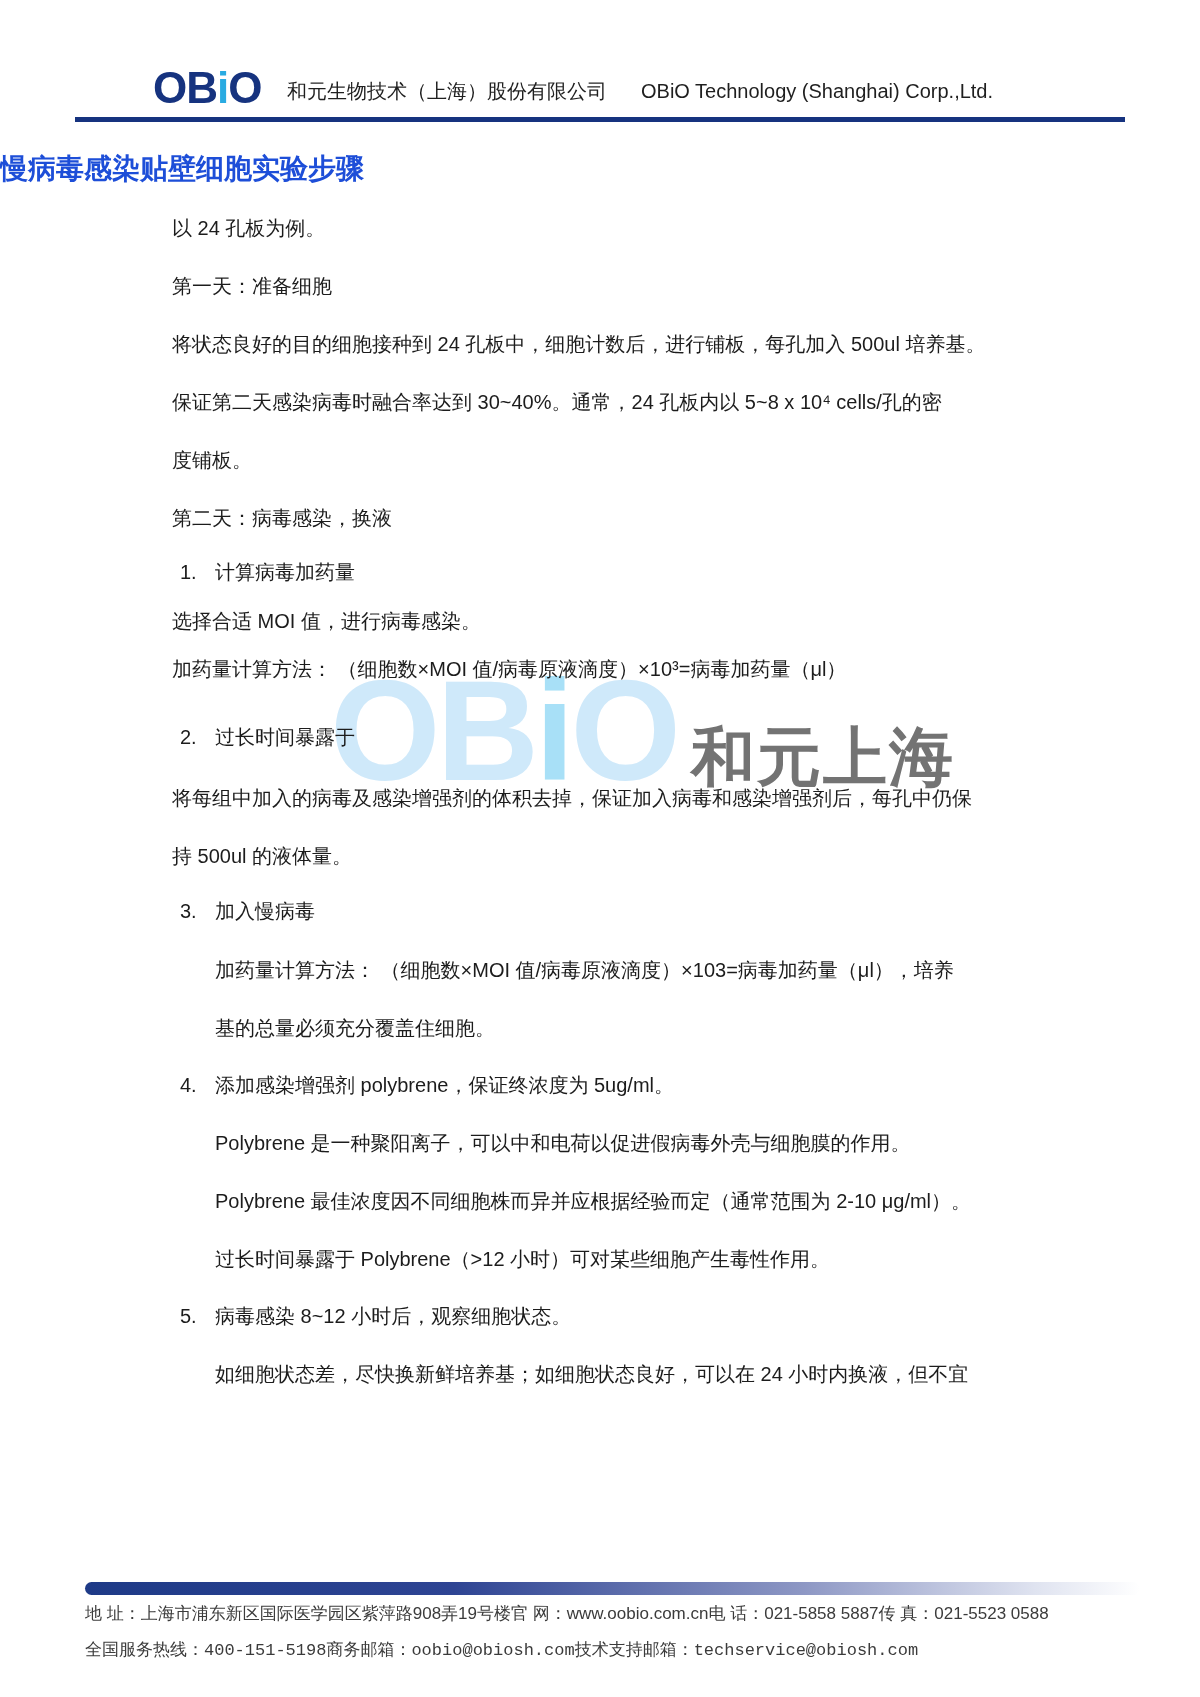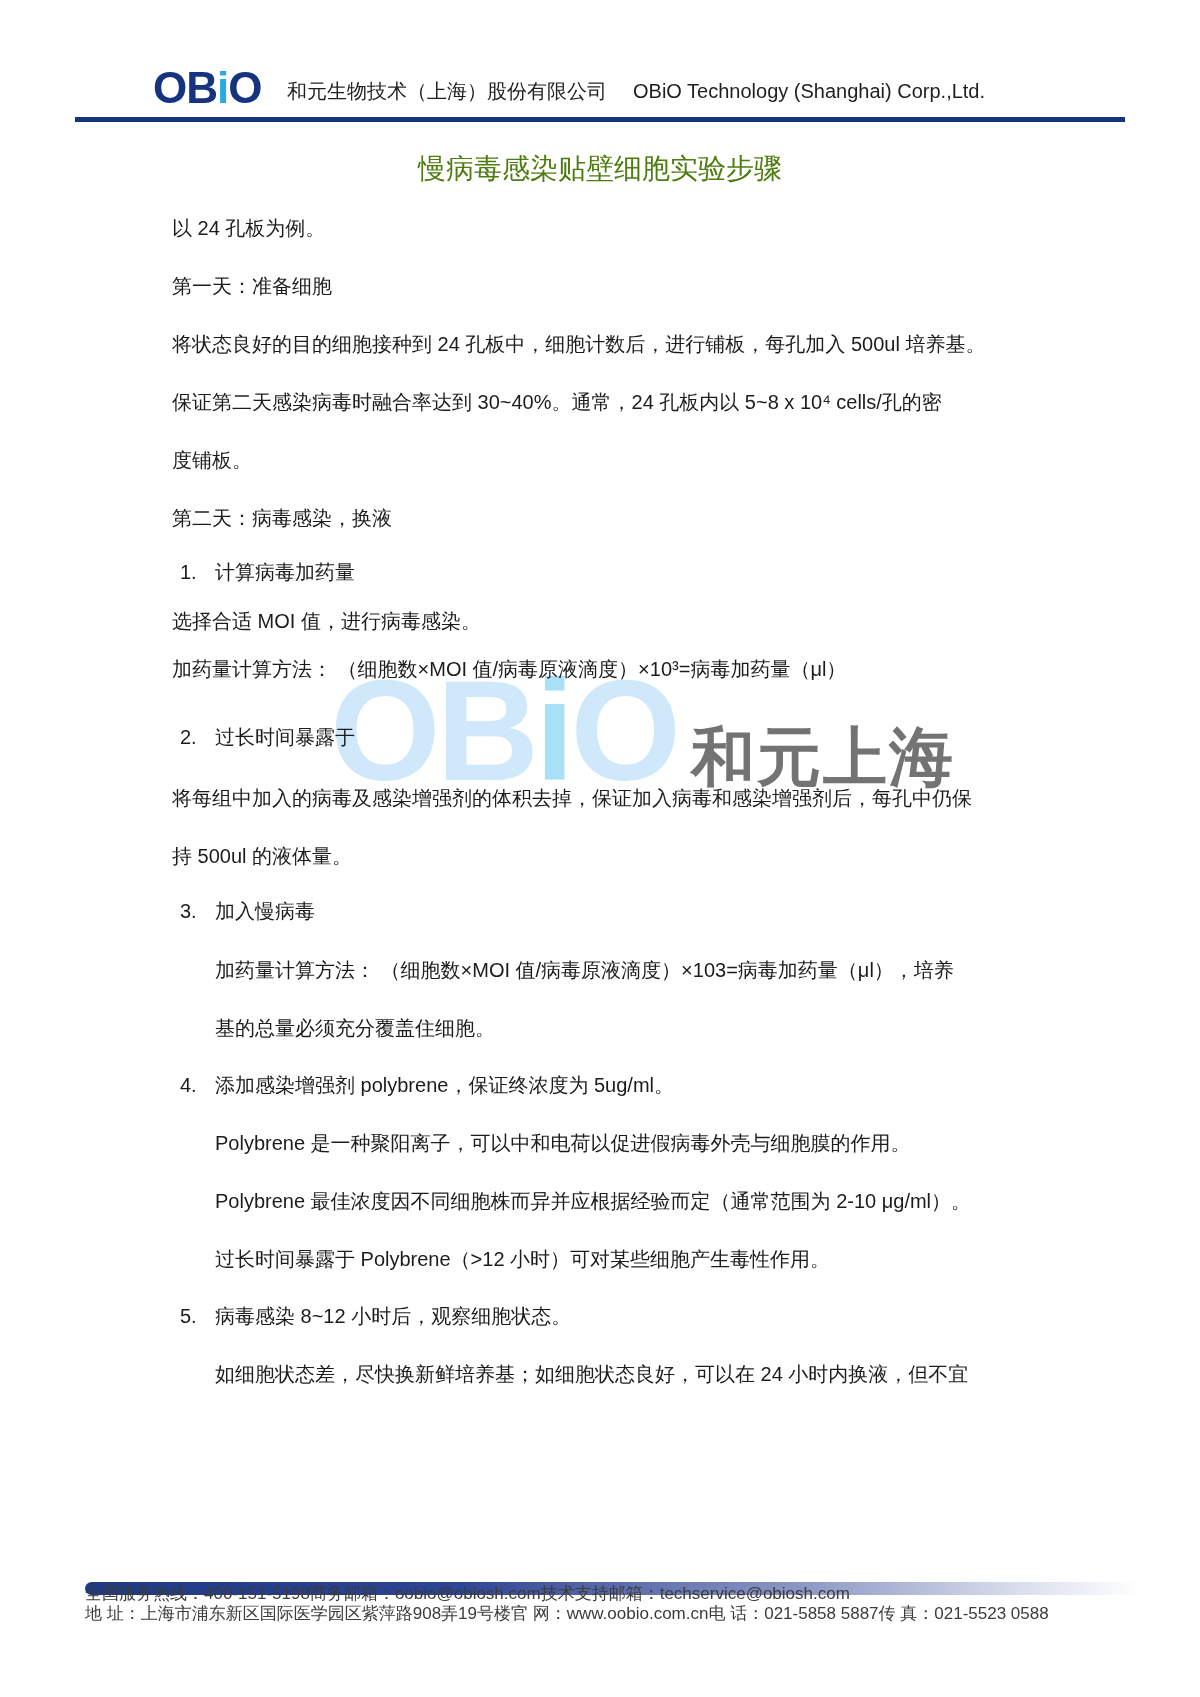--- a/index.html
+++ b/index.html
@@ -15,29 +15,29 @@
   .logo{
     position:absolute;left:153px;top:66px;
     font-size:44px;font-weight:bold;letter-spacing:-1px;
     color:#16337f;line-height:1;
   }
   .logo .dot{color:#29abe2;}
   .company{
     position:absolute;left:287px;top:78px;
     font-size:20px;color:#1f1f1f;white-space:nowrap;
   }
-  .company .en{margin-left:26px;}
+  .company .en{margin-left:34px;}
   .header-rule{
     position:absolute;left:75px;top:117px;width:1050px;height:5px;
     background:#16337f;
   }
   
   .doc-title{
     position:absolute;left:0;top:150px;width:100%;
-    text-align:center;font-size:28px;font-weight:normal;color:#4d7c0f;
+    text-align:left;font-size:28px;font-weight:bold;color:#1d4ed8;
     z-index:2;
   }
   
   .watermark{
     position:absolute;left:330px;top:660px;
     display:flex;align-items:center;z-index:0;
     user-select:none;white-space:nowrap;
   }
   .wm-brand{
     font-size:142px;font-weight:bold;letter-spacing:-4px;
@@ -62,21 +62,21 @@
     position:absolute;left:85px;top:1582px;width:1055px;height:13px;
     border-radius:7px;
     background:linear-gradient(to right,#1e3a87 0%,#2e4493 35%,#8d97c4 68%,#dfe3f0 90%,#ffffff 100%);
   }
   .footer-row{
     position:absolute;left:85px;width:1040px;
     display:flex;justify-content:flex-start;
     font-size:17px;color:#3b3b3b;white-space:nowrap;z-index:1;
   }
   .footer-row-1{top:1602px;}
-  .footer-row-2{top:1582px;}
+  .footer-row-2{top:1638px;font-family:Liberation Mono, monospace;}
 </style>
 </head>
 <body>
 
 <div class="page">
 
   <div class="logo"><span>OB</span><span class="dot">i</span><span>O</span></div>
   <div class="company"><span>和元生物技术（上海）股份有限公司</span><span class="en">OBiO Technology (Shanghai) Corp.,Ltd.</span></div>
   <div class="header-rule"></div>
 

